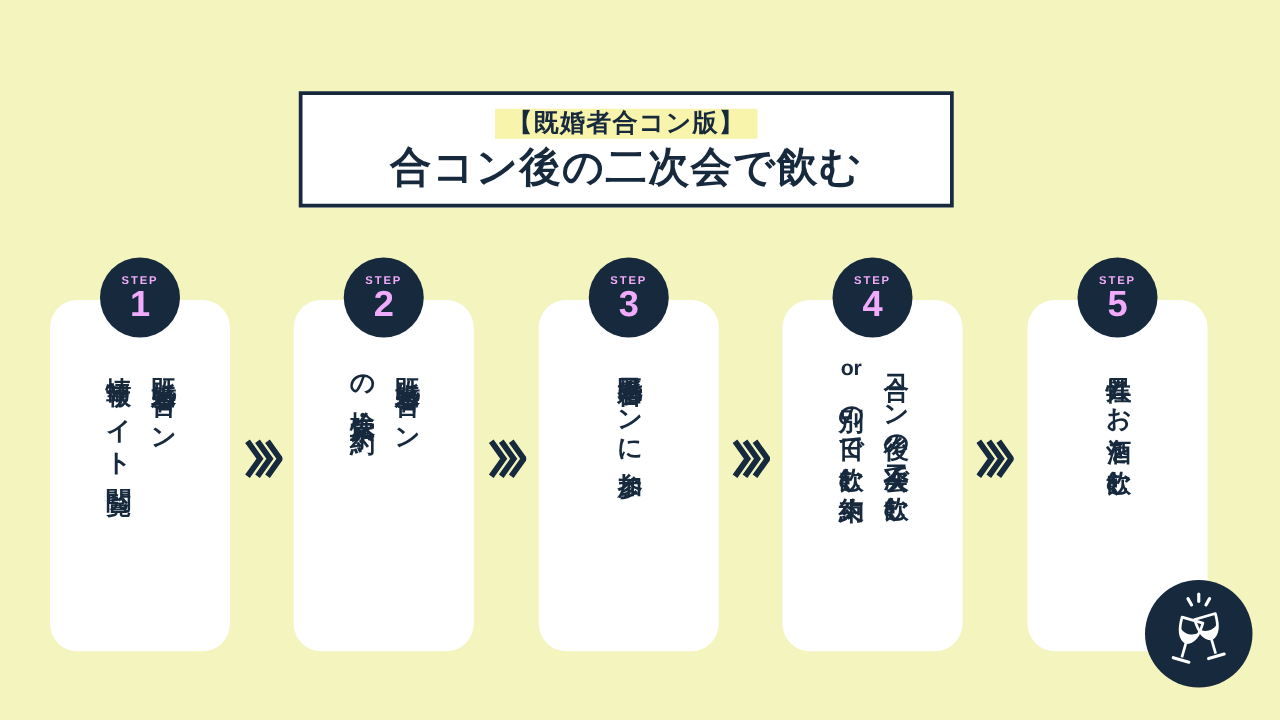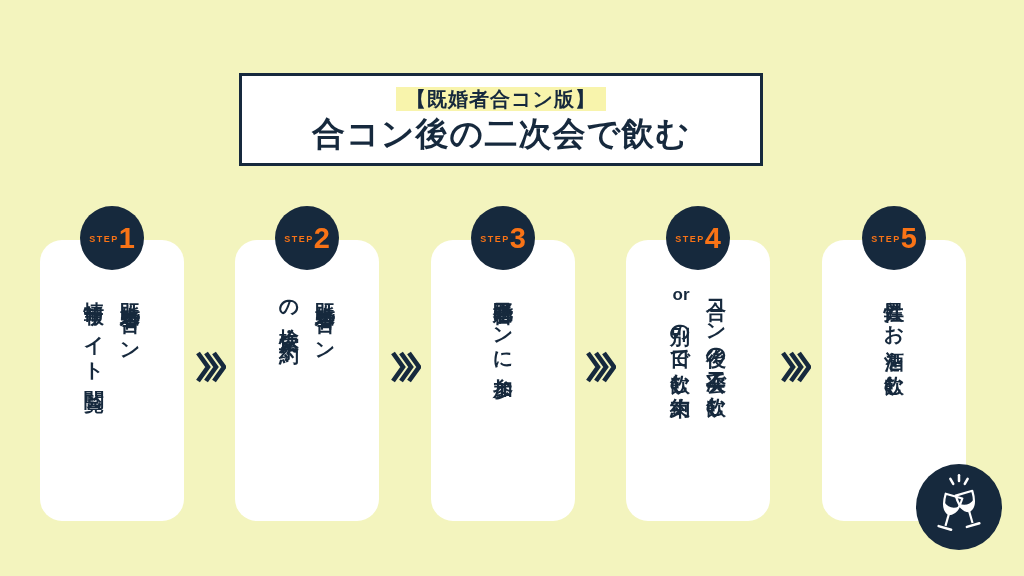--- a/index.html
+++ b/index.html
@@ -26,22 +26,22 @@
 
   
   .card{
     position:absolute;top:240px;width:144px;height:281px;
     background:#FFFFFF;border-radius:22px;
   }
   .c1{left:40px}.c2{left:235px}.c3{left:431px}.c4{left:626px}.c5{left:822px}
 
   .step-circle{
     position:absolute;left:40px;top:-34px;width:64px;height:64px;border-radius:50%;
-    background:#16293D;color:#f97316;
-    display:flex;flex-direction:row;align-items:center;justify-content:center;
+    background:#16293D;color:#f0abfc;
+    display:flex;flex-direction:column;align-items:center;justify-content:center;
   }
   .step-word{font-size:9px;font-weight:bold;letter-spacing:1.5px;line-height:1;margin-top:3px;}
   .step-num{font-size:29px;font-weight:bold;line-height:1.05;}
 
   .vtext{
     position:absolute;left:0;right:0;top:46px;
     display:flex;flex-direction:row-reverse;justify-content:center;align-items:flex-start;gap:9px;
     color:#16293D;font-weight:bold;font-size:20px;
   }
   .vline{

